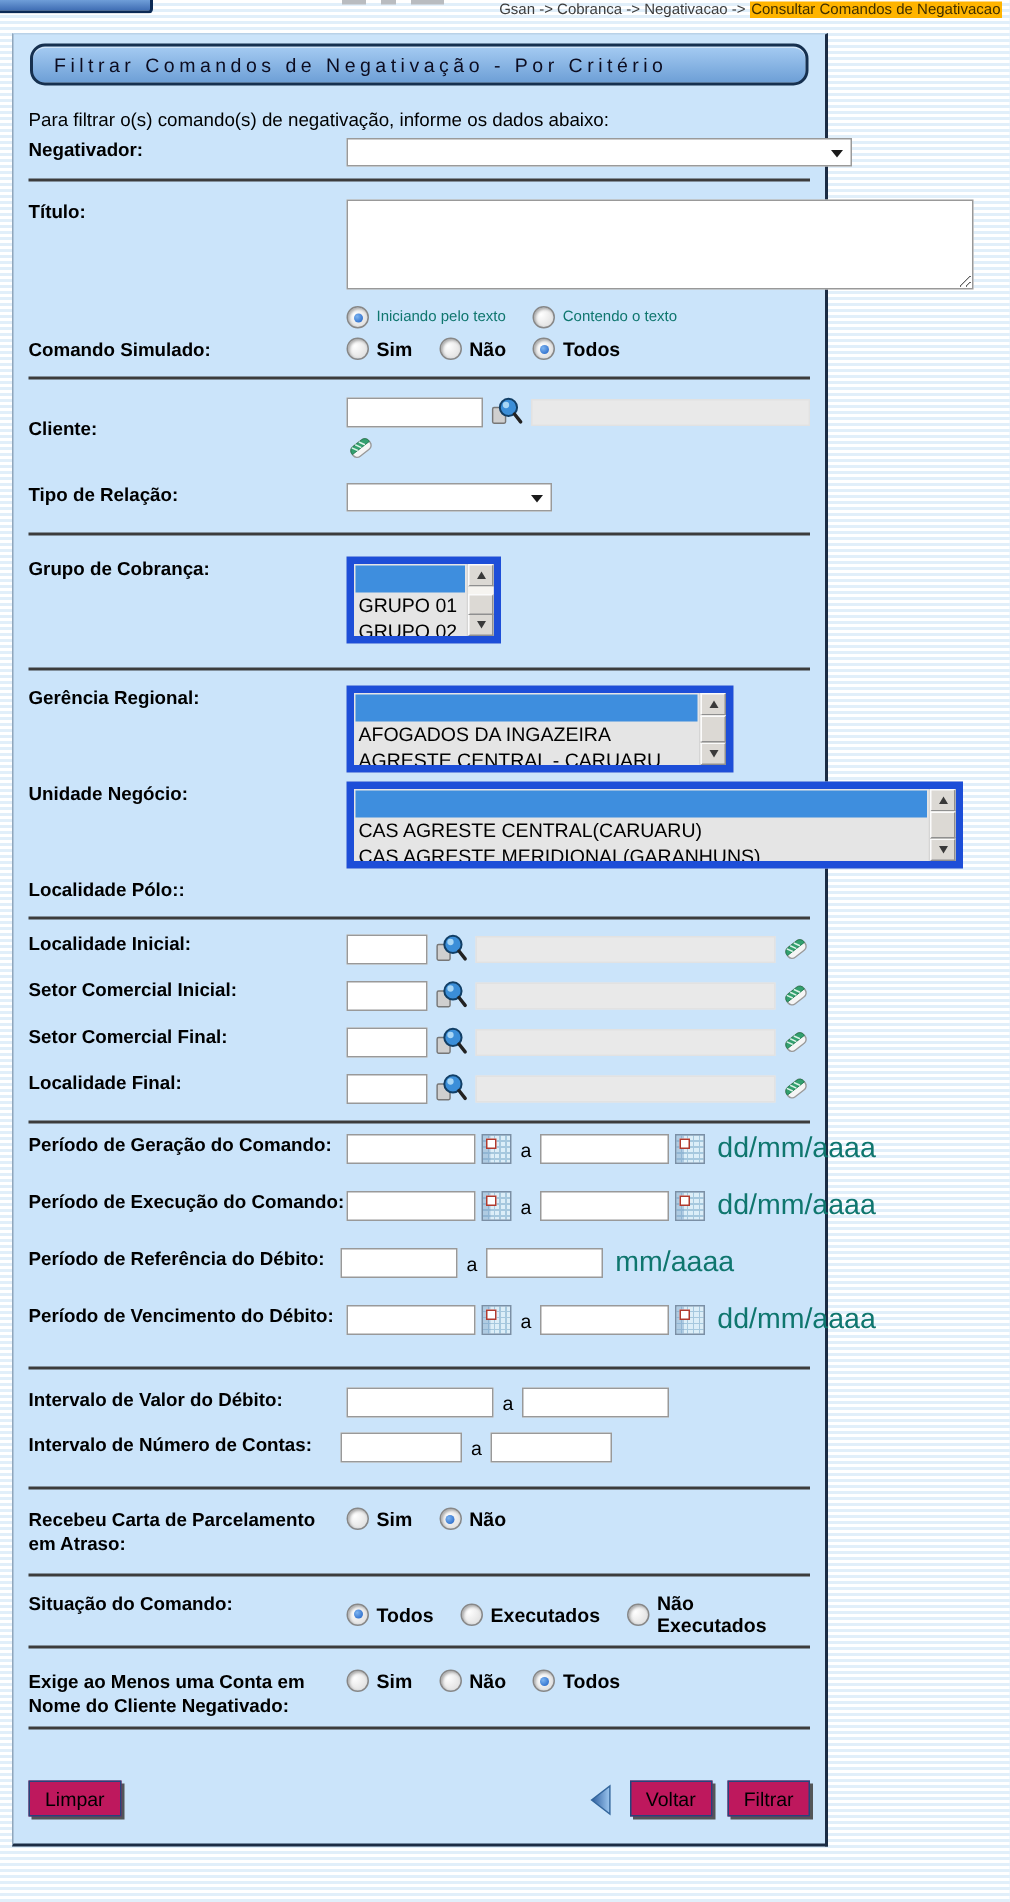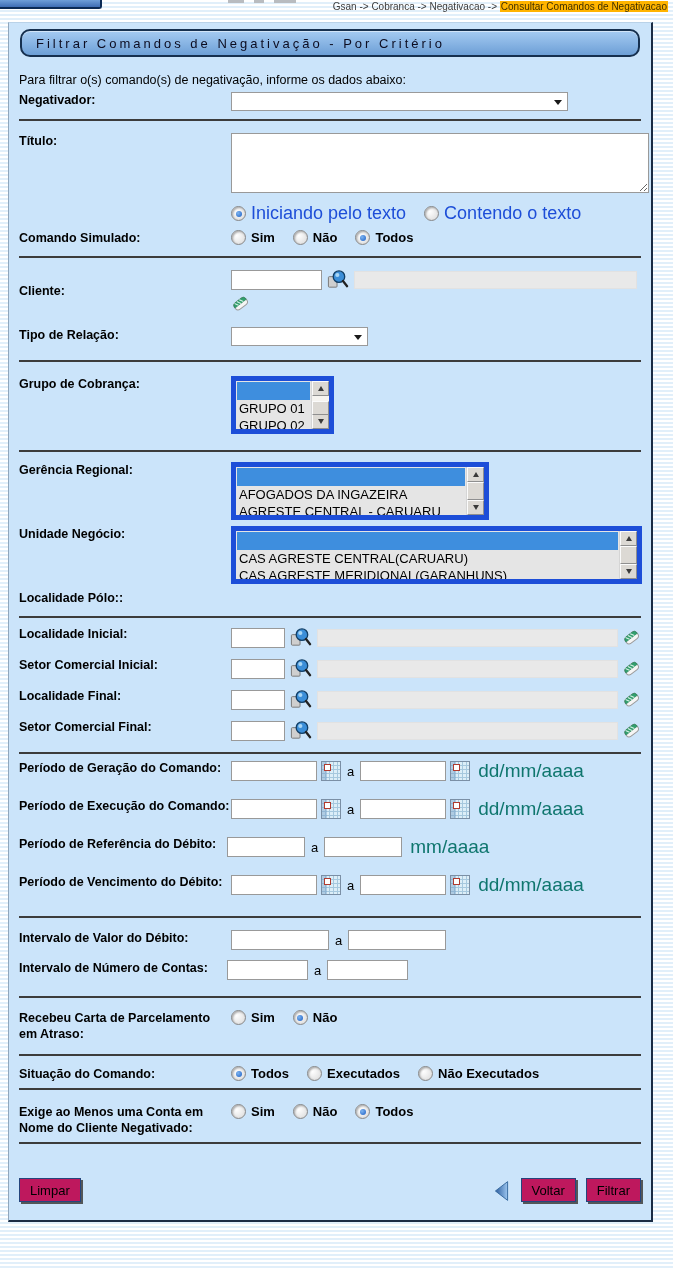--- a/index.html
+++ b/index.html
@@ -11,21 +11,21 @@
   
   .topbar-frag{position:absolute;left:0;top:0;width:100px;height:7px;
     background:linear-gradient(#6f9ed8,#3f6db4);
     border-bottom:2px solid #0c2a55;border-right:2px solid #0c2a55;border-radius:0 0 3px 0}
   .top-dashes{position:absolute;left:228px;top:0;display:flex;gap:10px}
   .top-dashes i{display:block;height:3px;background:#b9bcc0}
   .top-dashes i:nth-child(1){width:16px}.top-dashes i:nth-child(2){width:10px}.top-dashes i:nth-child(3){width:22px}
   .breadcrumb{position:absolute;top:1px;right:5px;font-size:10px;color:#3c3c3c;white-space:nowrap}
   .bc-hl{background:#FFB400;color:#403000;padding:0 1px}
   
-  .panel{position:absolute;left:8px;top:22px;width:645px;box-sizing:border-box;
+  .panel{position:absolute;left:8px;top:22px;width:544px;box-sizing:border-box;
     background:#CBE4FA;border-left:1px solid #90a6bb;border-right:2px solid #1b2c44;
     border-bottom:2px solid #1b2c44;border-top:1px solid #b9d2e8;padding:0 8px 18px}
   .titlebar{height:24px;margin:6px 3px 0;border:2px solid #16304f;border-radius:10px;
     background:linear-gradient(#a5cbf2,#6d9fd6);display:flex;align-items:center;
     padding-left:14px;font-size:13px;letter-spacing:3px;color:#0c0c20;
     box-shadow:inset 0 1px 0 rgba(255,255,255,.5)}
   .intro{margin-top:16px;font-size:12.5px;color:#000;padding-left:2px}
   .hr{height:2px;background:#3c3c3c;margin:8px 2px 0}
   .row{display:flex;padding:0 2px}
   .lbl{width:212px;flex:none;font-weight:bold;font-size:12.5px;color:#000;line-height:16px}
@@ -38,21 +38,21 @@
   .sel{height:19px;background:#fff;border:1px solid #9a9a9a;display:flex;align-items:center;box-sizing:border-box}
   .selval{flex:1;font-size:12px;padding-left:3px;color:#000}
   .selarrow{width:0;height:0;border:4px solid transparent;border-top:5px solid #1a1a1a;margin:5px 5px 0 0}
   .ta{width:412px;height:54px;border:1px solid #999;font:12px "Liberation Sans",sans-serif;resize:both}
   
   .radio{width:13px;height:13px;border-radius:50%;flex:none;position:relative;display:inline-block;
     background:radial-gradient(circle at 35% 35%,#ffffff,#d9d9d9);border:1px solid #878787;
     box-shadow:inset 1px 1px 2px rgba(0,0,0,.3)}
   .radio.checked::after{content:"";position:absolute;left:3.5px;top:3.5px;width:6px;height:6px;
     border-radius:50%;background:radial-gradient(circle at 35% 35%,#7db4f0,#1b5ec4)}
-  .rn{font-size:18px;color:#1d4ed8;margin:0 14px 0 1px}
+  .rn{font-size:10px;color:#0f766e;margin:0 14px 0 1px}
   .rb{font-size:13px;font-weight:bold;color:#000;margin:0 14px 0 1px}
   
   .listbox{display:flex;border:5px solid #1d4ed8;background:#e5e5e5;height:58px;box-sizing:border-box}
   .lb-items{flex:1;overflow:hidden;padding:1px}
   .lb-item{height:17.5px;font-size:13px;line-height:17px;white-space:nowrap;padding:0 2px;color:#000}
   .lb-item.checked{background:#3E8EDE}
   .lb-scroll{width:17px;flex:none;display:flex;flex-direction:column;background:#f3f1ee;border-left:1px solid #d5d5d5}
   .sb-btn{height:15px;background:#dcd9d4;border:1px solid #fbfbfb;border-right-color:#8f8f8f;
     border-bottom-color:#8f8f8f;display:flex;align-items:center;justify-content:center;box-sizing:border-box}
   .sb-track{flex:1;position:relative;background:#f6f4f0}
@@ -315,42 +315,42 @@
           <g transform="rotate(-38 10 10)">
             <rect x="2.5" y="6" width="15" height="8.5" rx="3.5" fill="#f5f5f5" stroke="#9a9a9a"></rect>
             <path d="M2.5 10.2 v-0.7 a3.5 3.5 0 0 1 3.5-3.5 h8 a3.5 3.5 0 0 1 3.5 3.5 v0.7 z" fill="#33a06f" stroke="#1f7a50" stroke-width="0.6"></path>
             <path d="M5 6.2 l2.2 4 M8.2 6 l2.2 4.2 M11.4 6 l2.2 4.2" stroke="#d9f2e6" stroke-width="1.1"></path>
           </g>
         </svg>
     </div>
   </div>
 
   <div class="row vc m-look">
-    <div class="lbl">Localidade Final:</div>
+    <div class="lbl">Setor Comercial Final:</div>
     <div class="ctl flexline">
       <input class="inp" style="width: 48px;">
       <svg class="mag" viewBox="0 0 24 24">
           <rect x="2" y="9" width="9" height="11" rx="1" fill="#cfcfcf" stroke="#777"></rect>
           <circle cx="13" cy="9" r="6" fill="#3b8ed8" stroke="#123f66" stroke-width="1.4"></circle>
           <circle cx="11.3" cy="7.3" r="2.2" fill="#a8d6f5"></circle>
           <path d="M17.2 13.6 L21.5 19" stroke="#222" stroke-width="2.4" stroke-linecap="round"></path>
         </svg>
       <div class="ro" style="flex:1"></div>
       <svg class="erz" viewBox="0 0 20 20">
           <g transform="rotate(-38 10 10)">
             <rect x="2.5" y="6" width="15" height="8.5" rx="3.5" fill="#f5f5f5" stroke="#9a9a9a"></rect>
             <path d="M2.5 10.2 v-0.7 a3.5 3.5 0 0 1 3.5-3.5 h8 a3.5 3.5 0 0 1 3.5 3.5 v0.7 z" fill="#33a06f" stroke="#1f7a50" stroke-width="0.6"></path>
             <path d="M5 6.2 l2.2 4 M8.2 6 l2.2 4.2 M11.4 6 l2.2 4.2" stroke="#d9f2e6" stroke-width="1.1"></path>
           </g>
         </svg>
     </div>
   </div>
 
   <div class="row vc m-look">
-    <div class="lbl">Setor Comercial Final:</div>
+    <div class="lbl">Localidade Final:</div>
     <div class="ctl flexline">
       <input class="inp" style="width: 48px;">
       <svg class="mag" viewBox="0 0 24 24">
           <rect x="2" y="9" width="9" height="11" rx="1" fill="#cfcfcf" stroke="#777"></rect>
           <circle cx="13" cy="9" r="6" fill="#3b8ed8" stroke="#123f66" stroke-width="1.4"></circle>
           <circle cx="11.3" cy="7.3" r="2.2" fill="#a8d6f5"></circle>
           <path d="M17.2 13.6 L21.5 19" stroke="#222" stroke-width="2.4" stroke-linecap="round"></path>
         </svg>
       <div class="ro" style="flex:1"></div>
       <svg class="erz" viewBox="0 0 20 20">

